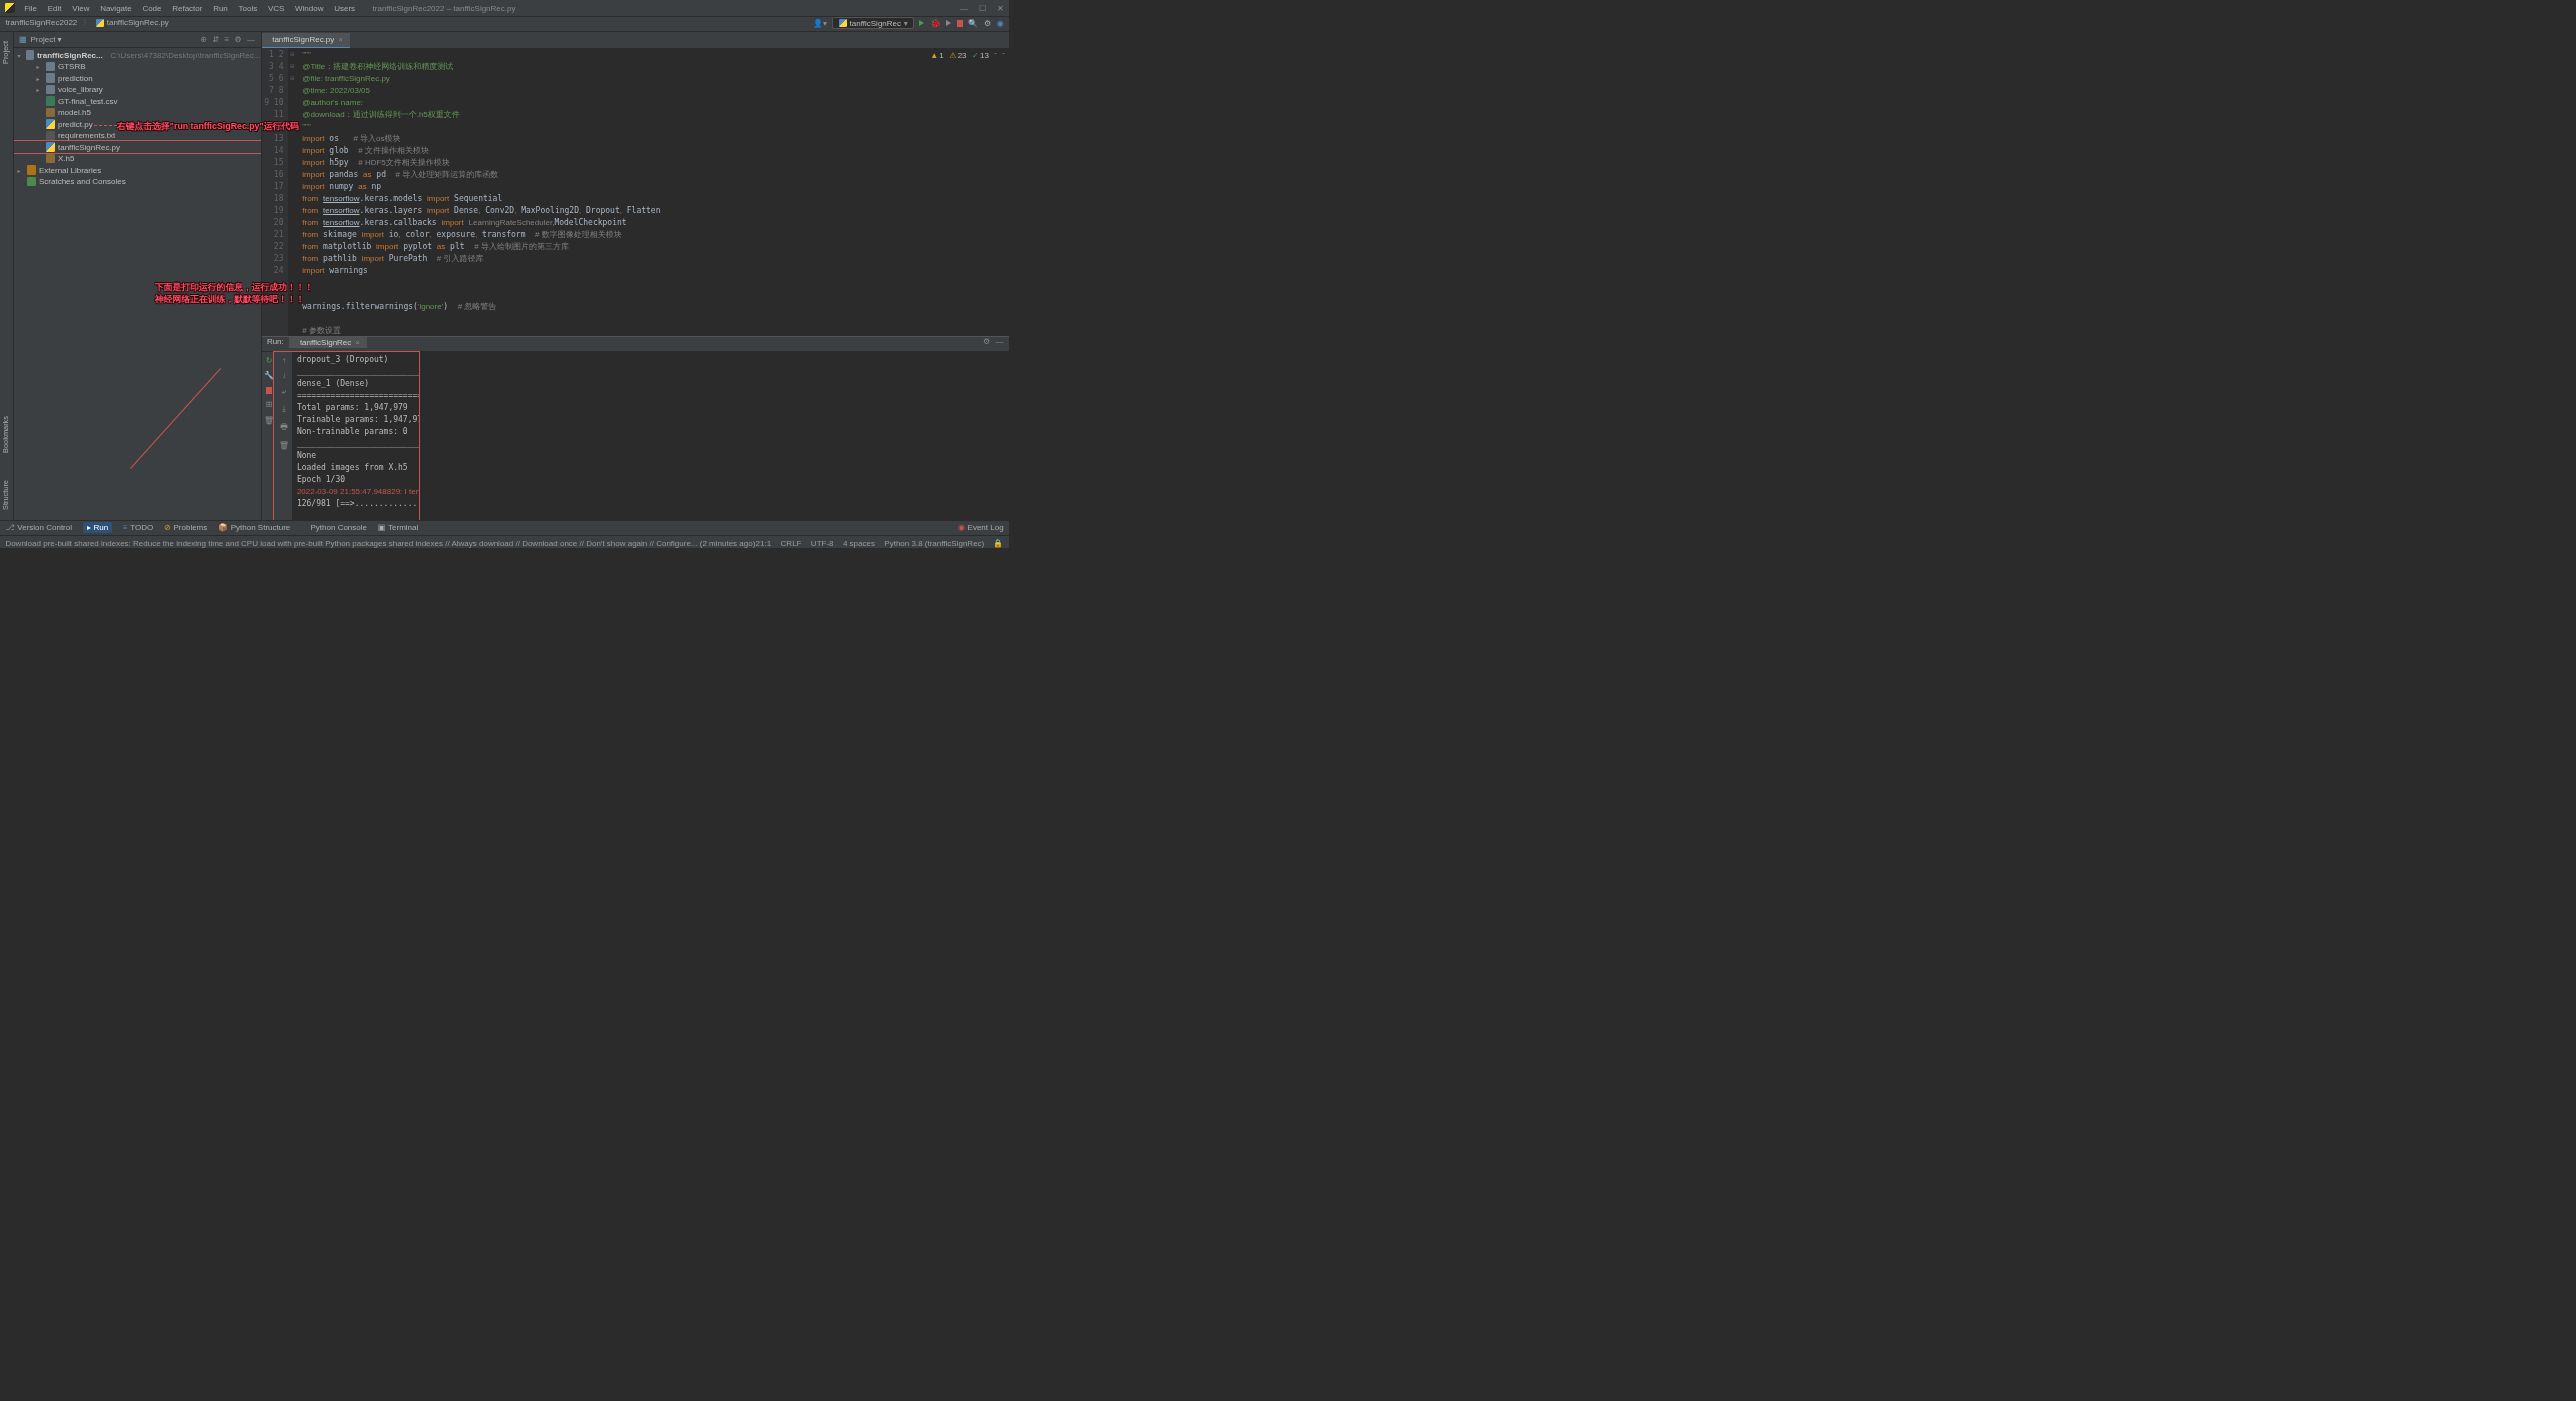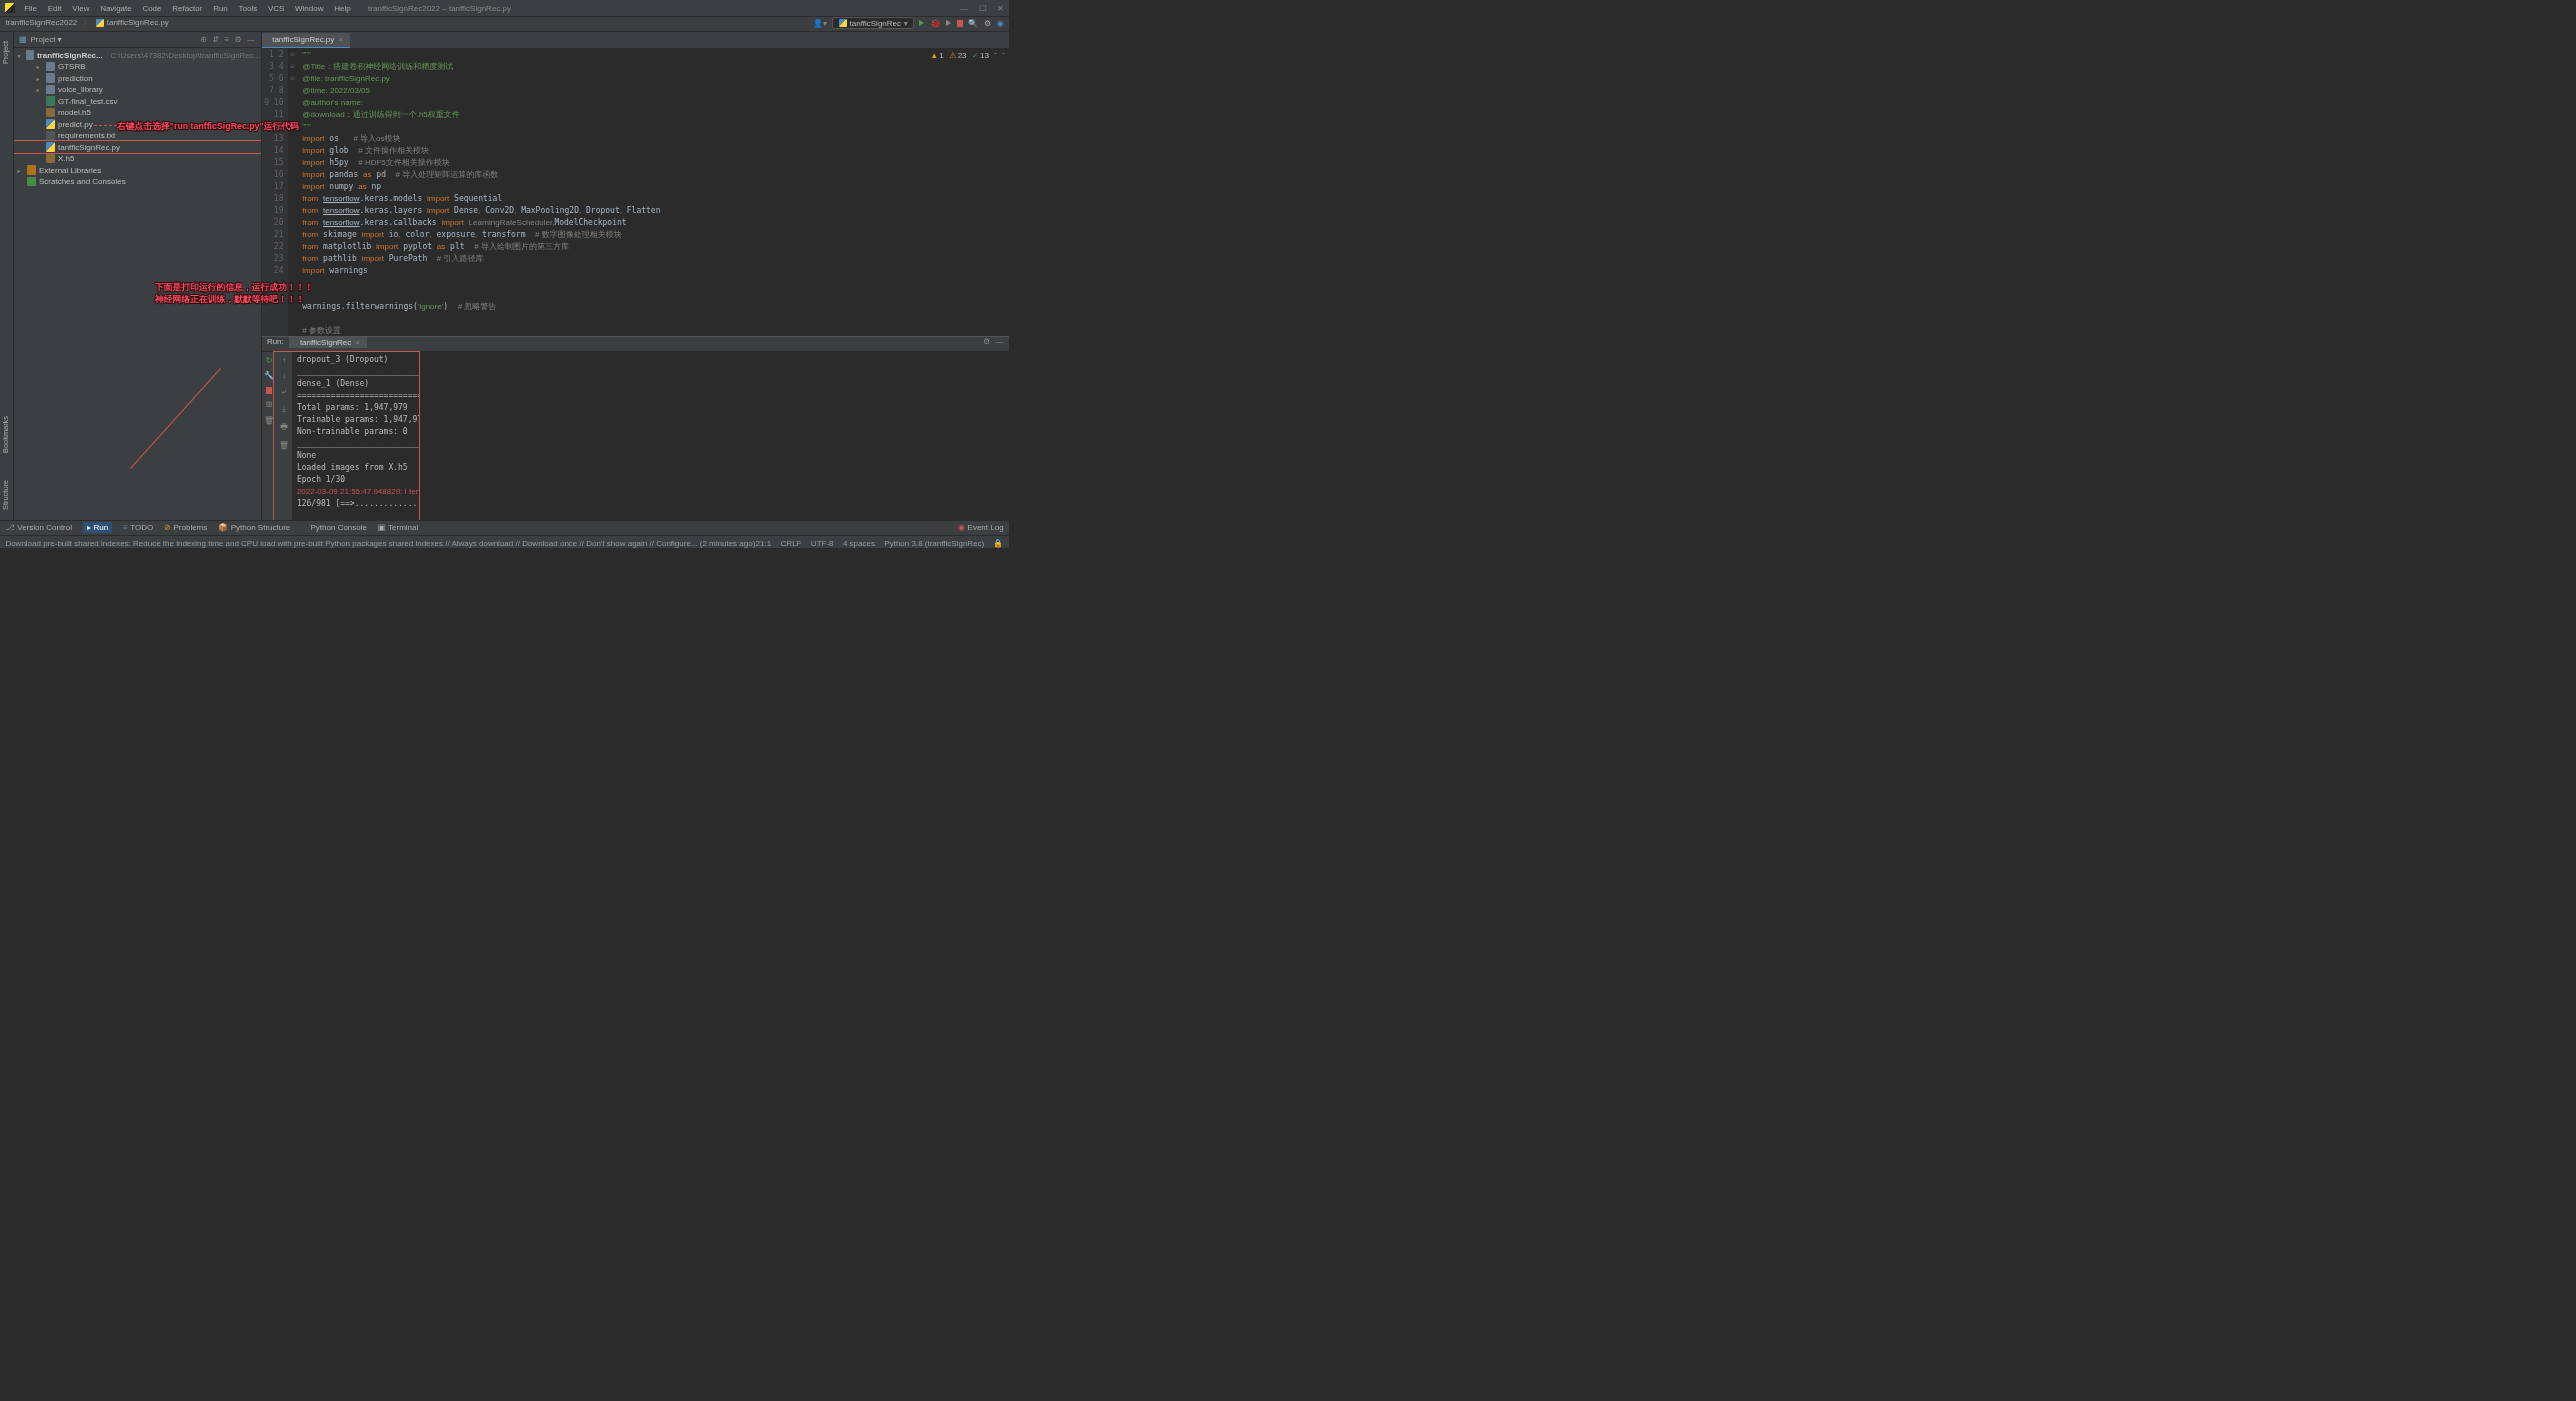--- a/index.html
+++ b/index.html
@@ -82,21 +82,21 @@
       <span>File</span>
       <span>Edit</span>
       <span>View</span>
       <span>Navigate</span>
       <span>Code</span>
       <span>Refactor</span>
       <span>Run</span>
       <span>Tools</span>
       <span>VCS</span>
       <span>Window</span>
-      <span>Help</span>
+      <span>Users</span>
     </div>
     <div class="wintitle">tranfficSignRec2022 – tanfficSignRec.py</div>
     <div class="winbtns">
       <span>—</span>
       <span>☐</span>
       <span>✕</span>
     </div>
   </div>
 
   <div class="crumbbar">

